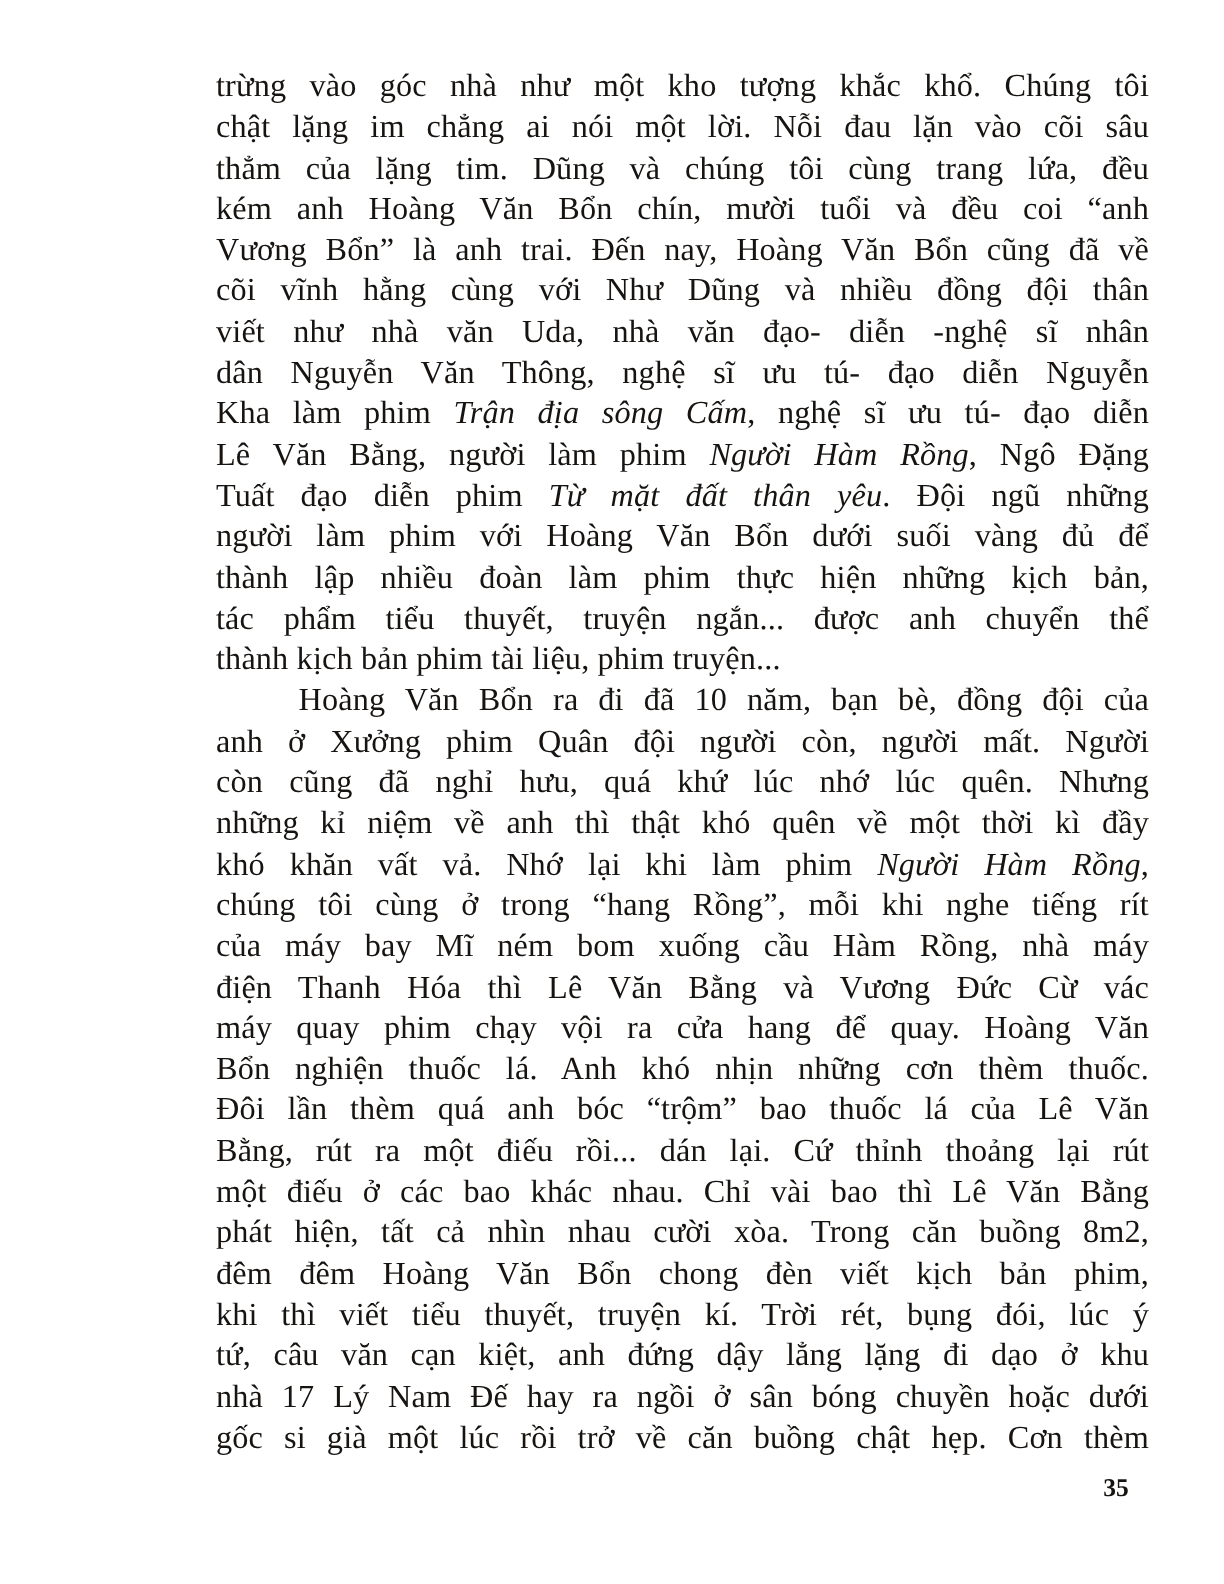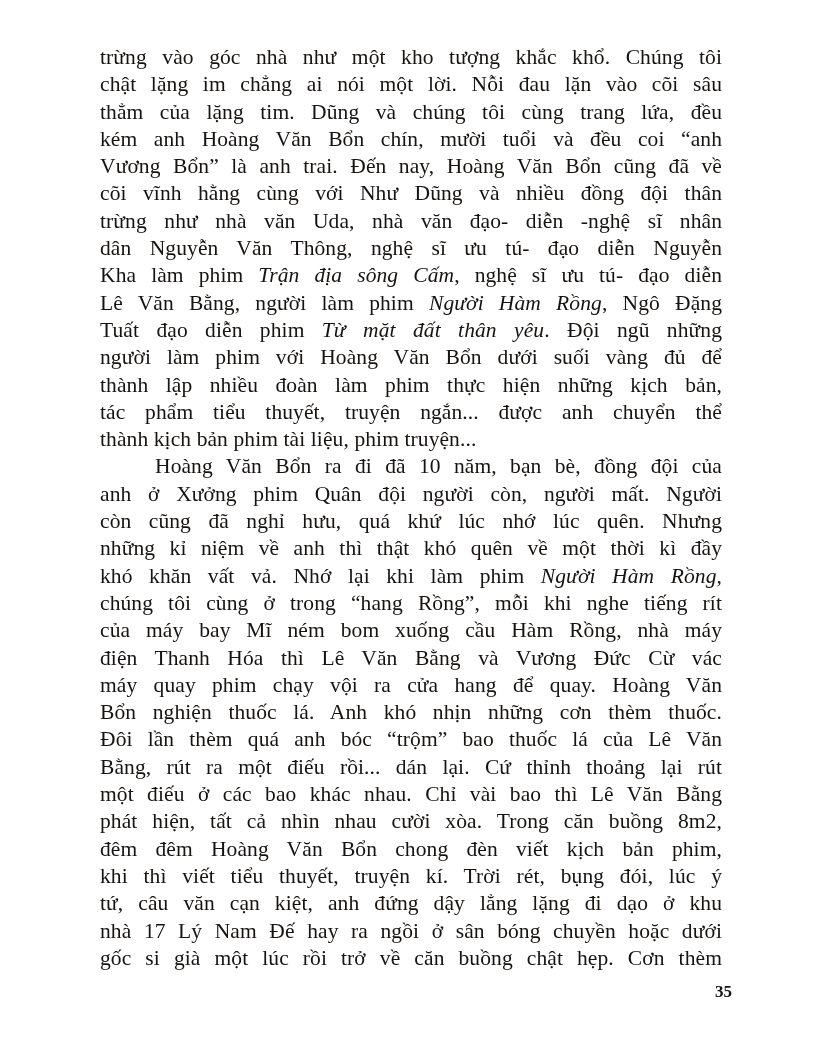--- a/index.html
+++ b/index.html
@@ -9,20 +9,21 @@
     height: 1056px;
     position: relative;
     overflow: hidden;
     font-family: "Liberation Serif", "DejaVu Serif", serif;
     color: #161310;
   }
   .page {
     position: absolute;
     inset: 0;
     background: #ffffff;
+    margin-left: 44px;
   }
   .text-block {
     position: absolute;
     left: 100px;
     top: 44px;
     width: 622px;
   }
   .line {
     font-size: 21.5px;
     line-height: 27.3px;
@@ -39,38 +40,38 @@
     padding-left: 55px;
   }
   .it {
     font-style: italic;
   }
   .page-number {
     position: absolute;
     top: 982px;
     left: 668px;
     width: 64px;
-    text-align: right;
+    text-align: center;
     font-size: 17px;
     font-weight: 700;
     color: #161310;
   }
 </style>
 </head>
 <body>
 
 <div class="page">
   <main class="text-block">
       <div class="line"><span>trừng vào góc nhà như một kho tượng khắc khổ. Chúng tôi</span></div>
       <div class="line"><span>chật lặng im chẳng ai nói một lời. Nỗi đau lặn vào cõi sâu</span></div>
       <div class="line"><span>thẳm của lặng tim. Dũng và chúng tôi cùng trang lứa, đều</span></div>
       <div class="line"><span>kém anh Hoàng Văn Bổn chín, mười tuổi và đều coi “anh</span></div>
       <div class="line"><span>Vương Bổn” là anh trai. Đến nay, Hoàng Văn Bổn cũng đã về</span></div>
       <div class="line"><span>cõi vĩnh hằng cùng với Như Dũng và nhiều đồng đội thân</span></div>
-      <div class="line"><span>trừng như nhà văn Uda, nhà văn đạo- diễn -nghệ sĩ nhân</span></div>
+      <div class="line"><span>viết như nhà văn Uda, nhà văn đạo- diễn -nghệ sĩ nhân</span></div>
       <div class="line"><span>dân Nguyễn Văn Thông, nghệ sĩ ưu tú- đạo diễn Nguyễn</span></div>
       <div class="line"><span>Kha làm phim </span><span class="it">Trận địa sông Cấm</span><span>, nghệ sĩ ưu tú- đạo diễn</span></div>
       <div class="line"><span>Lê Văn Bằng, người làm phim </span><span class="it">Người Hàm Rồng</span><span>, Ngô Đặng</span></div>
       <div class="line"><span>Tuất đạo diễn phim </span><span class="it">Từ mặt đất thân yêu</span><span>. Đội ngũ những</span></div>
       <div class="line"><span>người làm phim với Hoàng Văn Bổn dưới suối vàng đủ để</span></div>
       <div class="line"><span>thành lập nhiều đoàn làm phim thực hiện những kịch bản,</span></div>
       <div class="line"><span>tác phẩm tiểu thuyết, truyện ngắn... được anh chuyển thể</span></div>
       <div class="line no-just"><span>thành kịch bản phim tài liệu, phim truyện...</span></div>
       <div class="line indent"><span>Hoàng Văn Bổn ra đi đã 10 năm, bạn bè, đồng đội của</span></div>
       <div class="line"><span>anh ở Xưởng phim Quân đội người còn, người mất. Người</span></div>

